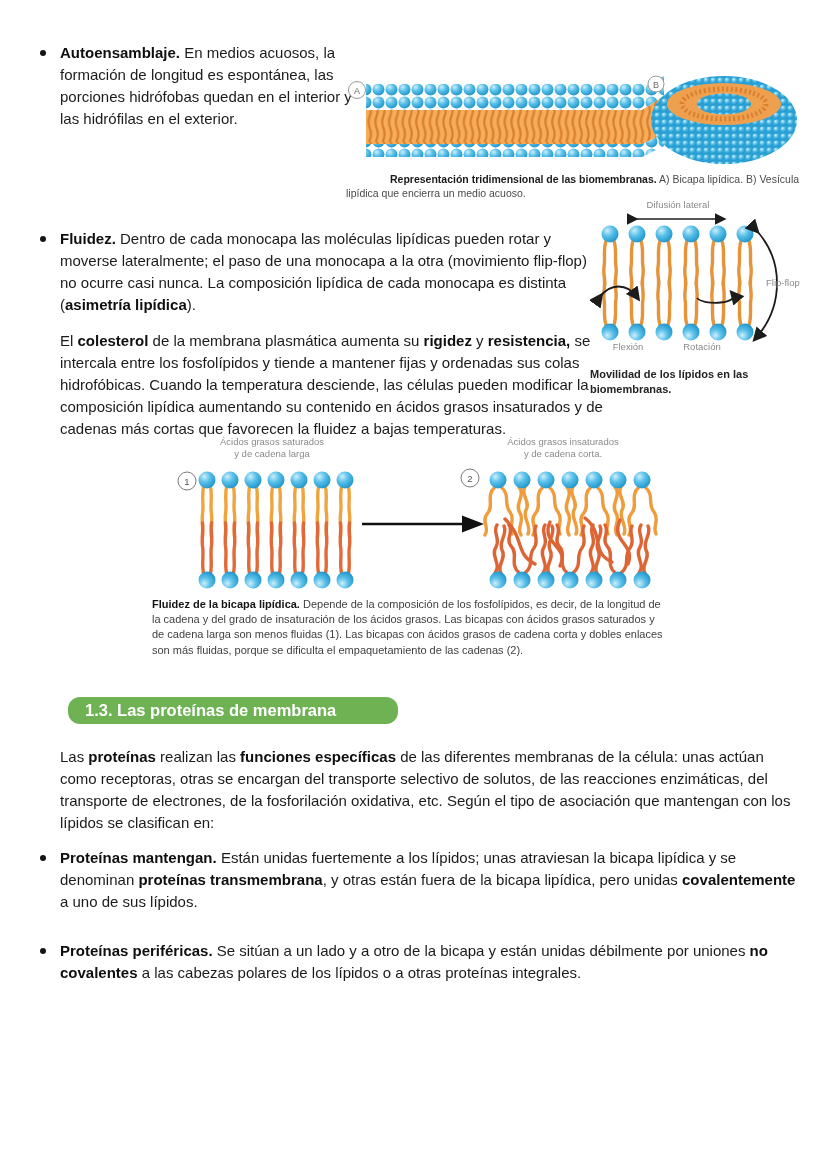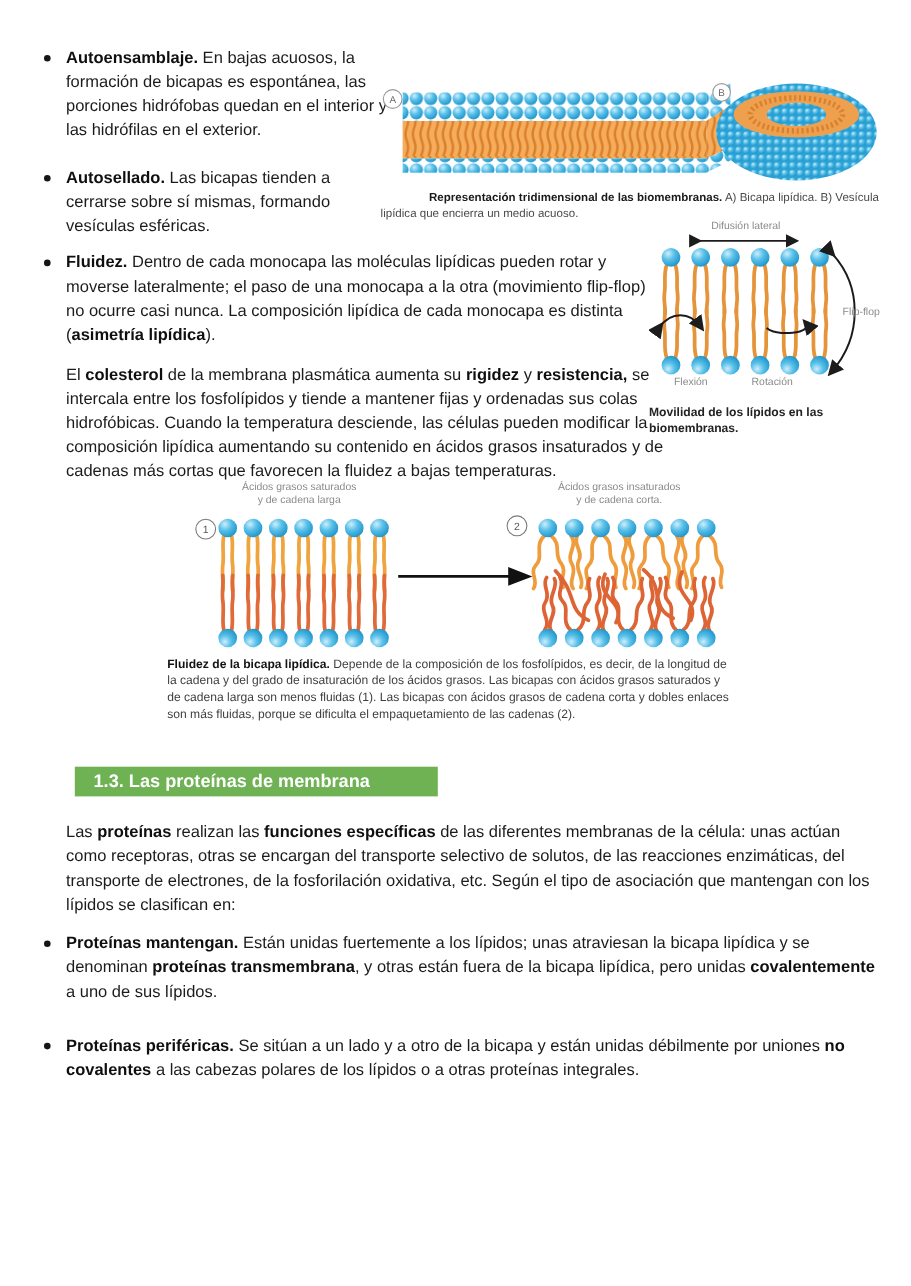--- a/index.html
+++ b/index.html
@@ -12,36 +12,32 @@
   ul.blist li{display:flex;align-items:flex-start;}
   ul.top-bullets li{margin-bottom:21px;}
   ul.protein-bullets li{margin-bottom:27px;}
   .dot{width:6px;height:6px;border-radius:50%;background:#151515;margin:8px 14px 0 10px;flex:0 0 6px;}
   .fig-caption{font-size:10.5px;line-height:14px;color:#4a4a4a;}
   .fig-caption b{color:#1a1a1a;padding-left:44px;}
   .cap-mob{font-weight:bold;font-size:11px;line-height:14.5px;color:#232323;width:165px;margin-top:3px;}
   .cap-flu{font-size:11px;line-height:15.2px;color:#3f3f3f;}
   .cap-flu b{color:#141414;}
   .section-bar{background:#6fb254;color:#ffffff;font-weight:bold;font-size:16.5px;
-               height:27px;line-height:27px;padding-left:17px;box-sizing:border-box;}
+               height:27px;line-height:27px;padding-left:17px;box-sizing:border-box;border-radius:12px;}
   svg text{font-family:"Liberation Sans",sans-serif;}
 </style>
 </head>
 <body>
 
 <div class="page">
 
   <ul class="blist top-bullets abs" style="left:30px;top:42px;width:322px;">
     <li>
       <span class="dot"></span>
-      <span class="body-text"><b>Autoensamblaje. </b><span>En bajas acuosos, la formación de bicapas es espontánea, las porciones hidrófobas quedan en el interior y las hidrófilas en el exterior.</span></span>
-    </li>
-    <li>
-      <span class="dot"></span>
-      <span class="body-text"><b>Autosellado. </b><span>Las bicapas tienden a cerrarse sobre sí mismas, formando vesículas esféricas.</span></span>
+      <span class="body-text"><b>Autoensamblaje. </b><span>En medios acuosos, la formación de longitud es espontánea, las porciones hidrófobas quedan en el interior y las hidrófilas en el exterior.</span></span>
     </li>
   </ul>
 
   <div class="abs" style="left:346px;top:70px;width:462px;">
     <svg width="462" height="98" viewBox="0 0 462 98">
       <defs>
         <radialGradient id="bm-gh" cx="35%" cy="30%" r="75%">
           <stop offset="0%" stop-color="#cdeefb"></stop>
             <stop offset="45%" stop-color="#58c0e9"></stop>
             <stop offset="100%" stop-color="#1e93c8"></stop>

